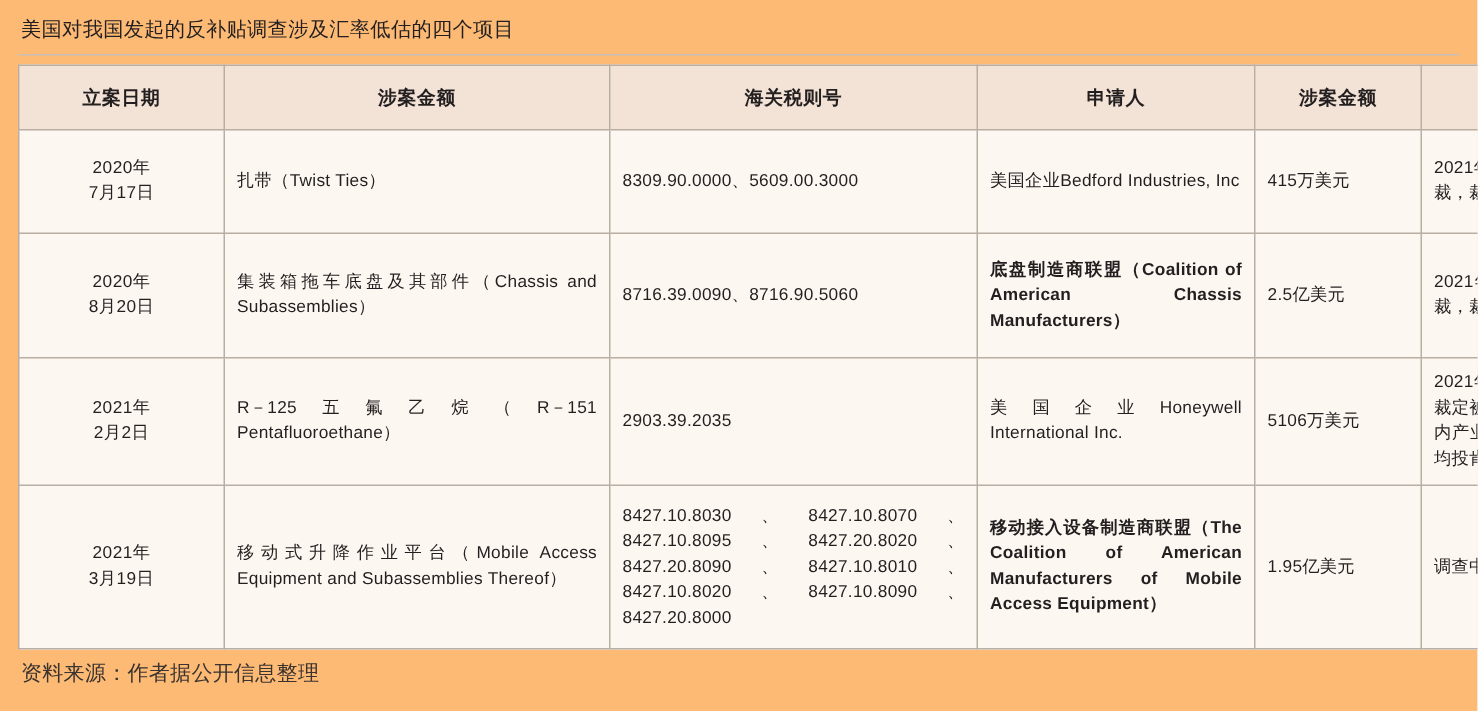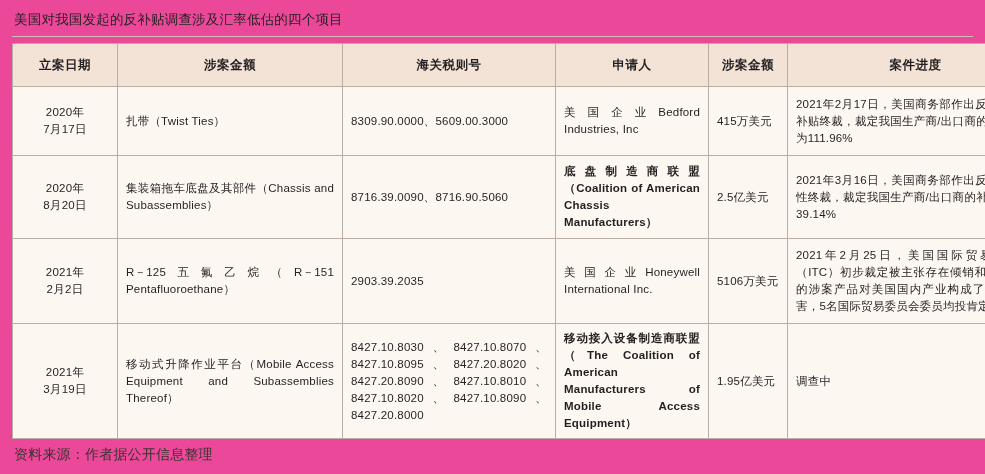--- a/index.html
+++ b/index.html
@@ -12,21 +12,21 @@
     background: #faf0e8;
     font-family: "Liberation Sans", sans-serif;
     color: #231f20;
     overflow: hidden;
   }
   .page {
     width: 985px;
     height: 474px;
     box-sizing: border-box;
     padding: 10px 12px 6px 12px;
-    background: #ec4899;
+    background: #fdba74;
     position: relative;
   }
   .title {
     font-size: 13.5px;
     line-height: 20px;
     color: #231f20;
     padding: 0 0 6px 2px;
     letter-spacing: 0.2px;
     font-family: "Liberation Sans", sans-serif;
   }
@@ -46,21 +46,21 @@
     padding: 6px 8px;
     font-size: 11.5px;
     line-height: 17px;
   }
   table.data thead th {
     background: #f3e3d6;
     text-align: center;
     font-weight: bold;
     font-size: 12.5px;
     height: 32px;
-    padding: 5px 6px;
+    padding: 5px 22px;
     letter-spacing: 0.5px;
   }
   table.data tbody td {
     background: #fdf7f1;
   }
   .c-date    { width: 92px;  text-align: center; letter-spacing: 0.3px; }
   .c-product { width: 212px; text-align: left; letter-spacing: 0.2px; }
   .c-code    { width: 200px; text-align: left; letter-spacing: 0.2px; }
   .c-appl    { width: 140px; text-align: left; letter-spacing: 0.2px; }
   .c-amount  { width: 66px;  text-align: left; letter-spacing: 0.2px; }

